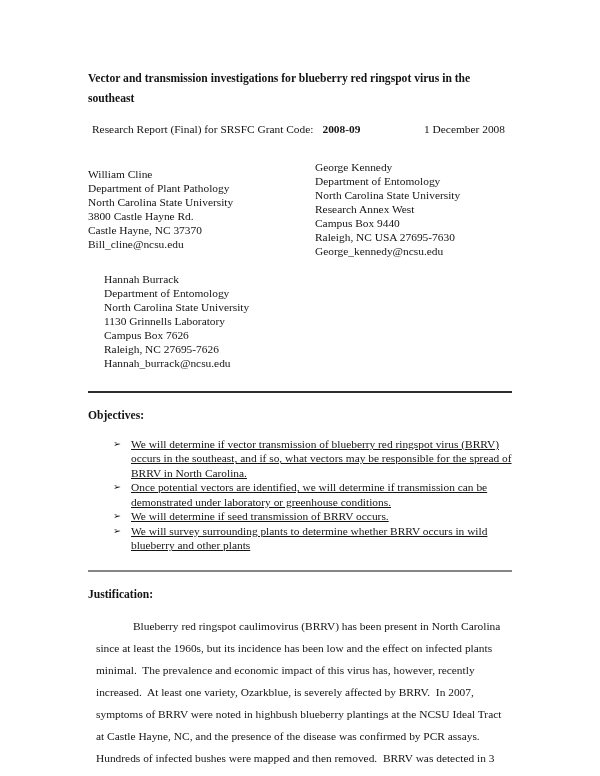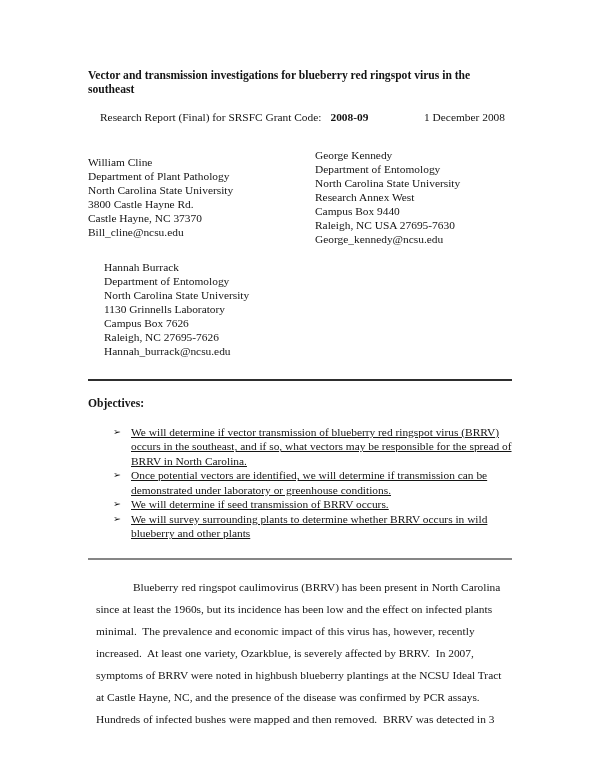--- a/index.html
+++ b/index.html
@@ -13,26 +13,26 @@
     padding:69px 88px 0 88px;
     font-family:"Liberation Serif", serif;
     font-size:11.4px;
     line-height:14.2px;
     overflow:hidden;
   }
   .title {
     font-size:11.6px;
     font-weight:bold;
     margin:0 0 13px 0;
-    line-height:14px;
+    line-height:20px;
   }
   .report-line {
     display:flex;
     align-items:baseline;
-    margin:0 0 24px 12px;
+    margin:0 0 24px 4px;
     white-space:nowrap;
   }
   .grant-code { font-weight:bold; margin-left:9px; }
   .report-date { margin-left:auto; padding-right:7px; }
   .contacts-row { display:flex; margin:0 0 14px 0;align-items:center; }
   .contact-col { width:227px; flex:0 0 227px; }
   .contact-col.right { width:auto; flex:1; }
   .contact-line { line-height:14px; }
   .contact-block-single { margin:0 0 21px 16px; }
   .rule {
@@ -132,16 +132,17 @@
       <span class="objective-text">We will determine if seed transmission of BRRV occurs.</span>
     </li>
     <li class="objective-item">
       <span class="bullet-glyph">➢</span>
       <span class="objective-text">We will survey surrounding plants to determine whether BRRV occurs in wild blueberry and other plants</span>
     </li>
   </ul>
 
   <hr class="rule gray">
 
+  <h2 class="section-heading">Justification:</h2>
 
   <p class="justification-paragraph">Blueberry red ringspot caulimovirus (BRRV) has been present in North Carolina since at least the 1960s, but its incidence has been low and the effect on infected plants minimal.  The prevalence and economic impact of this virus has, however, recently increased.  At least one variety, Ozarkblue, is severely affected by BRRV.  In 2007, symptoms of BRRV were noted in highbush blueberry plantings at the NCSU Ideal Tract at Castle Hayne, NC, and the presence of the disease was confirmed by PCR assays. Hundreds of infected bushes were mapped and then removed.  BRRV was detected in 3</p>
 
 </div>
 
 </body></html>

